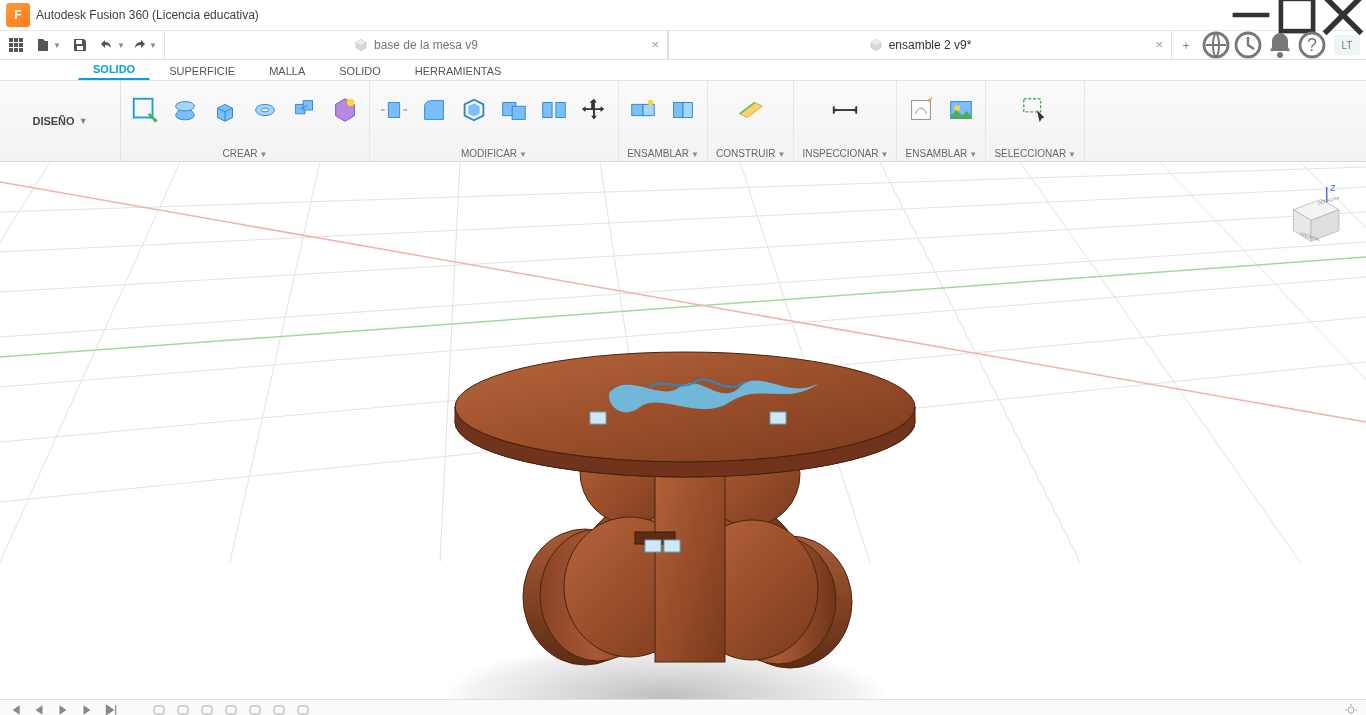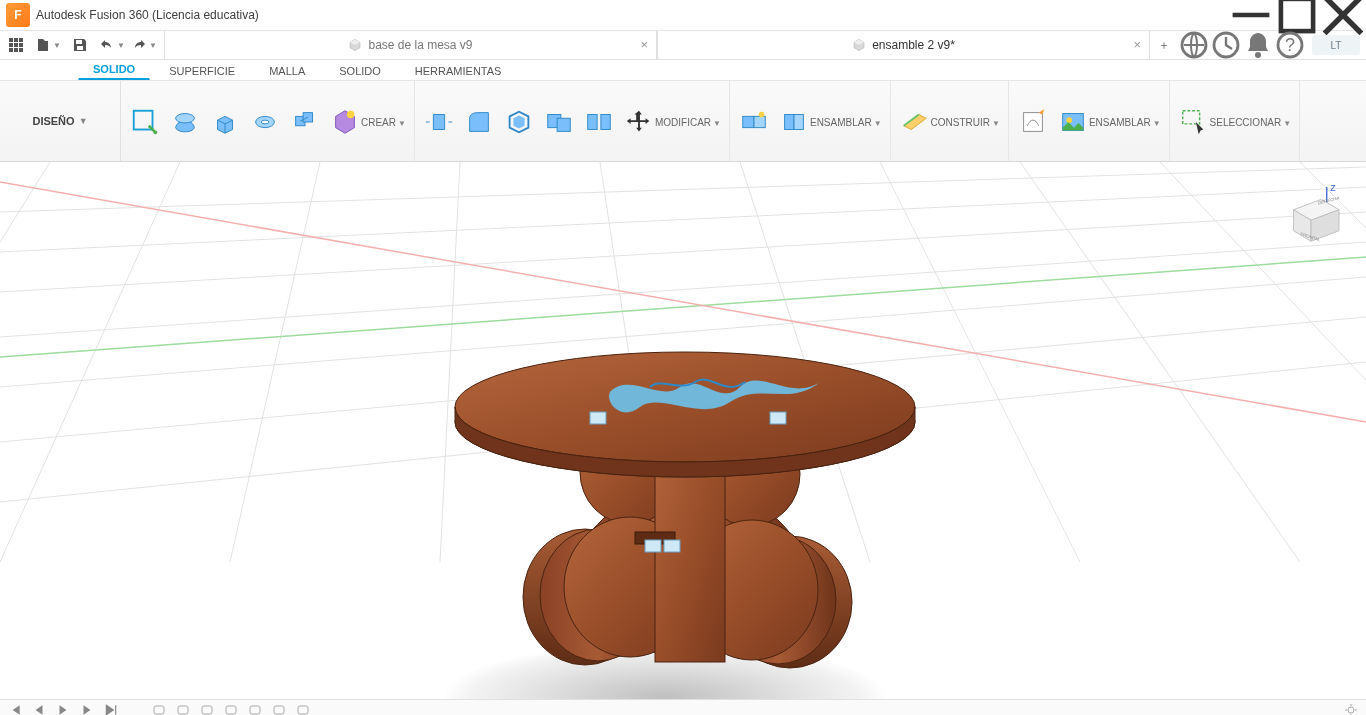--- a/index.html
+++ b/index.html
@@ -13,29 +13,29 @@
   .qbtn{width:32px;display:flex;align-items:center;justify-content:center;color:#555;position:relative}
   .qbtn svg{width:16px;height:16px}
   .doc-tabs{display:flex;flex:1;align-items:stretch;margin-left:4px}
   .doc-tab{flex:1;max-width:470px;display:flex;align-items:center;justify-content:center;border-right:1px solid #e0e0e0;border-left:1px solid #e0e0e0;position:relative;padding:0 28px;color:#777}
   .doc-tab.active{background:#fff;color:#333}
   .doc-tab .cube{width:14px;height:14px;margin-right:6px}
   .doc-tab .close{position:absolute;right:8px;top:6px;color:#999;font-size:13px}
   .addtab{width:28px;display:flex;align-items:center;justify-content:center;color:#666}
   .quick-right{display:flex;align-items:center;margin-left:auto}
   .rbtn{width:32px;height:28px;display:flex;align-items:center;justify-content:center;color:#666}
-  .lt{width:48px;height:20px;border-radius:3px;background:#eef3f6;color:#6a7e8d;font-size:10px;display:flex;align-items:center;justify-content:center;margin:0 6px}
+  .lt{width:26px;height:20px;border-radius:3px;background:#eef3f6;color:#6a7e8d;font-size:10px;display:flex;align-items:center;justify-content:center;margin:0 6px}
 
   .ribbon{height:80px;background:linear-gradient(#fafafa,#f3f3f3);display:flex;align-items:stretch;border-bottom:1px solid #d8d8d8}
   .ribbon-tabs-row{height:20px;display:flex;align-items:flex-end;padding-left:78px;border-bottom:1px solid #e5e5e5;background:#fff}
   .rtab{padding:3px 14px;font-size:11px;color:#555;margin-right:4px;border:1px solid transparent;border-bottom:none}
   .rtab.active{color:#08a0dc;border-bottom:2px solid #08a0dc;font-weight:600}
   .workspace-btn{width:120px;display:flex;align-items:center;justify-content:center;color:#444;font-size:11px;font-weight:600;border-right:1px solid #e0e0e0}
   .workspace-btn .chev{margin-left:4px;font-size:9px;color:#888}
-  .rgroup{display:flex;flex-direction:row;align-items:center;justify-content:space-between;padding:4px 8px 2px 8px;border-right:1px solid #e6e6e6}
+  .rgroup{display:flex;flex-direction:column;align-items:center;justify-content:space-between;padding:4px 8px 2px 8px;border-right:1px solid #e6e6e6}
   .ricons{display:flex;align-items:center;gap:8px;height:50px}
   .ricon{width:32px;height:32px;display:flex;align-items:center;justify-content:center}
   .ricon svg{width:30px;height:30px}
   .rlabel{font-size:10px;color:#666;white-space:nowrap}
   .rlabel .chev{font-size:8px;color:#888;margin-left:2px}
 
   .canvas{position:relative;height:537px;background:#fff;overflow:hidden}
   .grid{position:absolute;inset:0}
   .shadow{position:absolute;left:440px;top:480px;width:450px;height:110px;border-radius:50%;background:radial-gradient(ellipse at center,rgba(0,0,0,0.25) 0%,rgba(0,0,0,0.05) 60%,rgba(0,0,0,0) 70%)}
   .viewcube{position:absolute;right:20px;top:18px;width:70px;height:70px}
@@ -282,20 +282,33 @@
       <div class="ricon">
           <svg viewBox="0 0 32 32">
             <path d="M4 20L20 8l8 4L12 24z" fill="#ffcf6b" stroke="#d8a430"></path>
             <path d="M4 20L20 8" stroke="#6bc46b" stroke-width="2"></path>
           </svg>
         </div>
     </div>
     <span class="rlabel"><span>CONSTRUIR</span><span class="chev">▼</span></span>
   </div>
 
+  <div class="rgroup">
+    <div class="ricons">
+      <div class="ricon">
+          <svg viewBox="0 0 32 32">
+            <line x1="4" y1="16" x2="28" y2="16" stroke="#333" stroke-width="2"></line>
+            <line x1="4" y1="12" x2="4" y2="20" stroke="#333" stroke-width="2"></line>
+            <line x1="28" y1="12" x2="28" y2="20" stroke="#333" stroke-width="2"></line>
+            <path d="M8 16l-3-2v4zM24 16l3-2v4z" fill="#333"></path>
+          </svg>
+        </div>
+    </div>
+    <span class="rlabel"><span>INSPECCIONAR</span><span class="chev">▼</span></span>
+  </div>
 
   <div class="rgroup">
     <div class="ricons">
       <div class="ricon">
           <svg viewBox="0 0 32 32">
             <rect x="6" y="6" width="20" height="20" fill="#fff" stroke="#888"></rect>
             <path d="M10 20c3-8 9-8 12 0" stroke="#888" fill="none"></path>
             <path d="M22 6l6-4-2 6z" fill="#ff9c3a"></path>
           </svg>
         </div>

